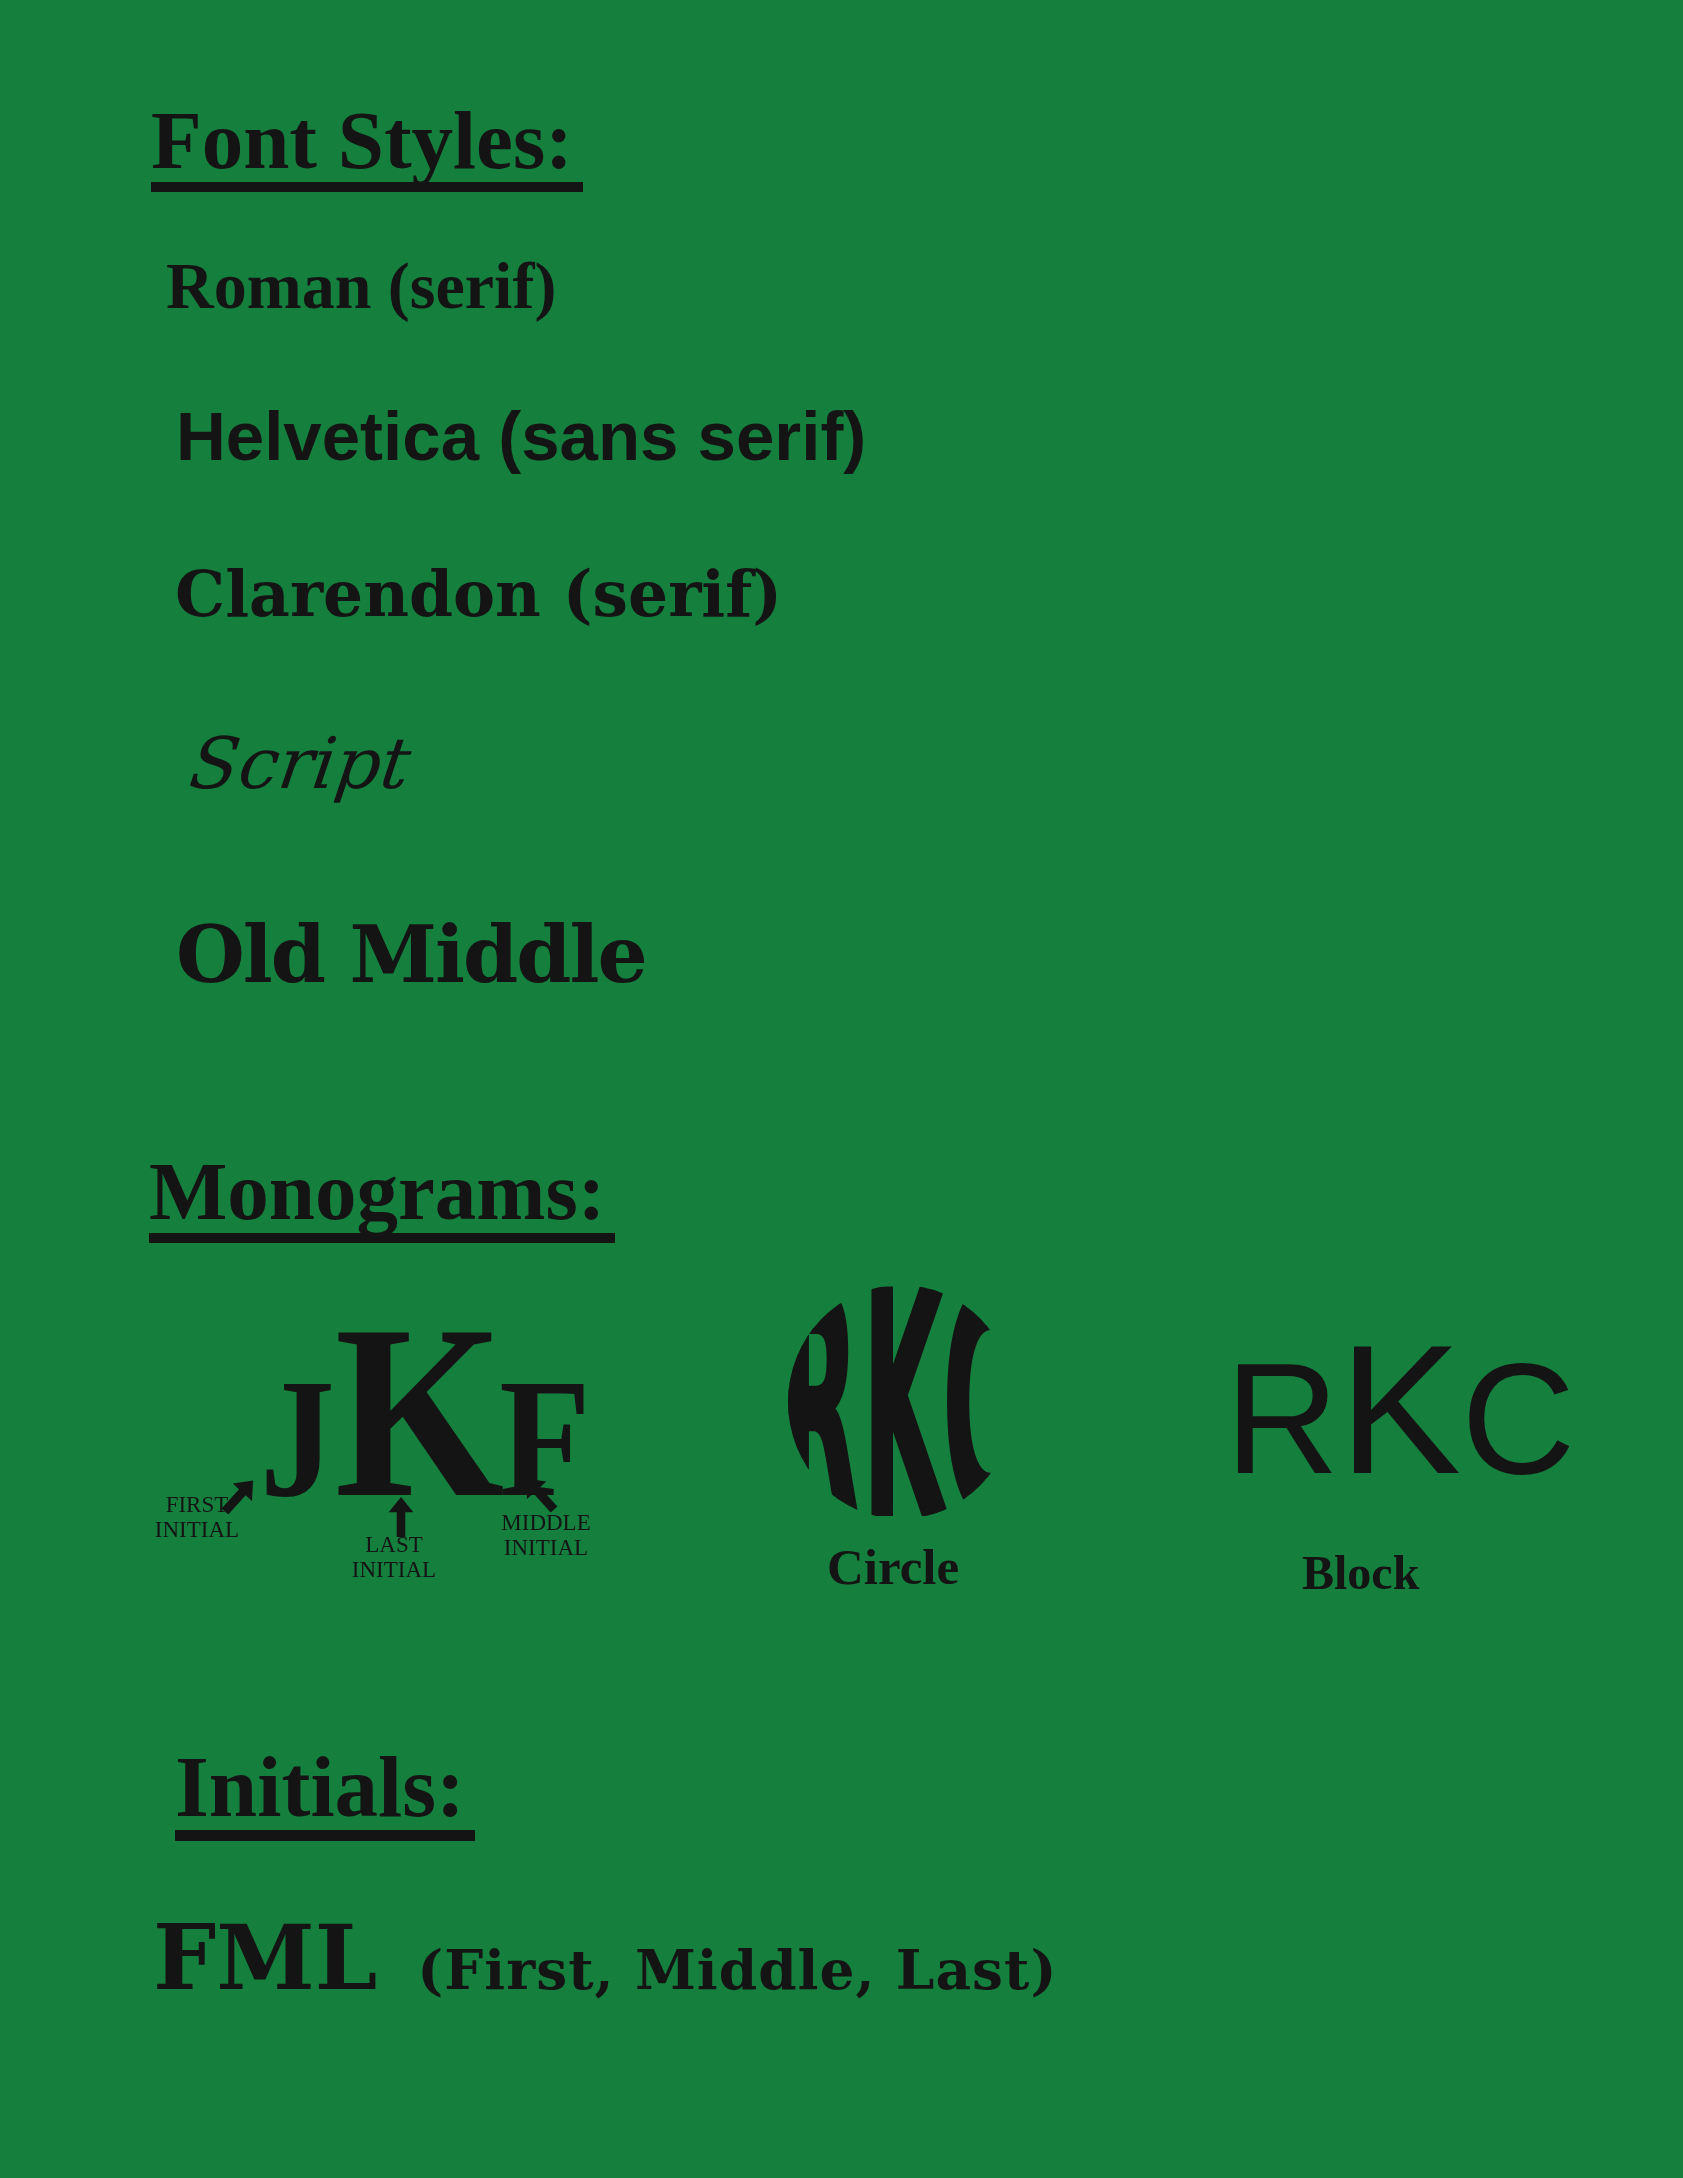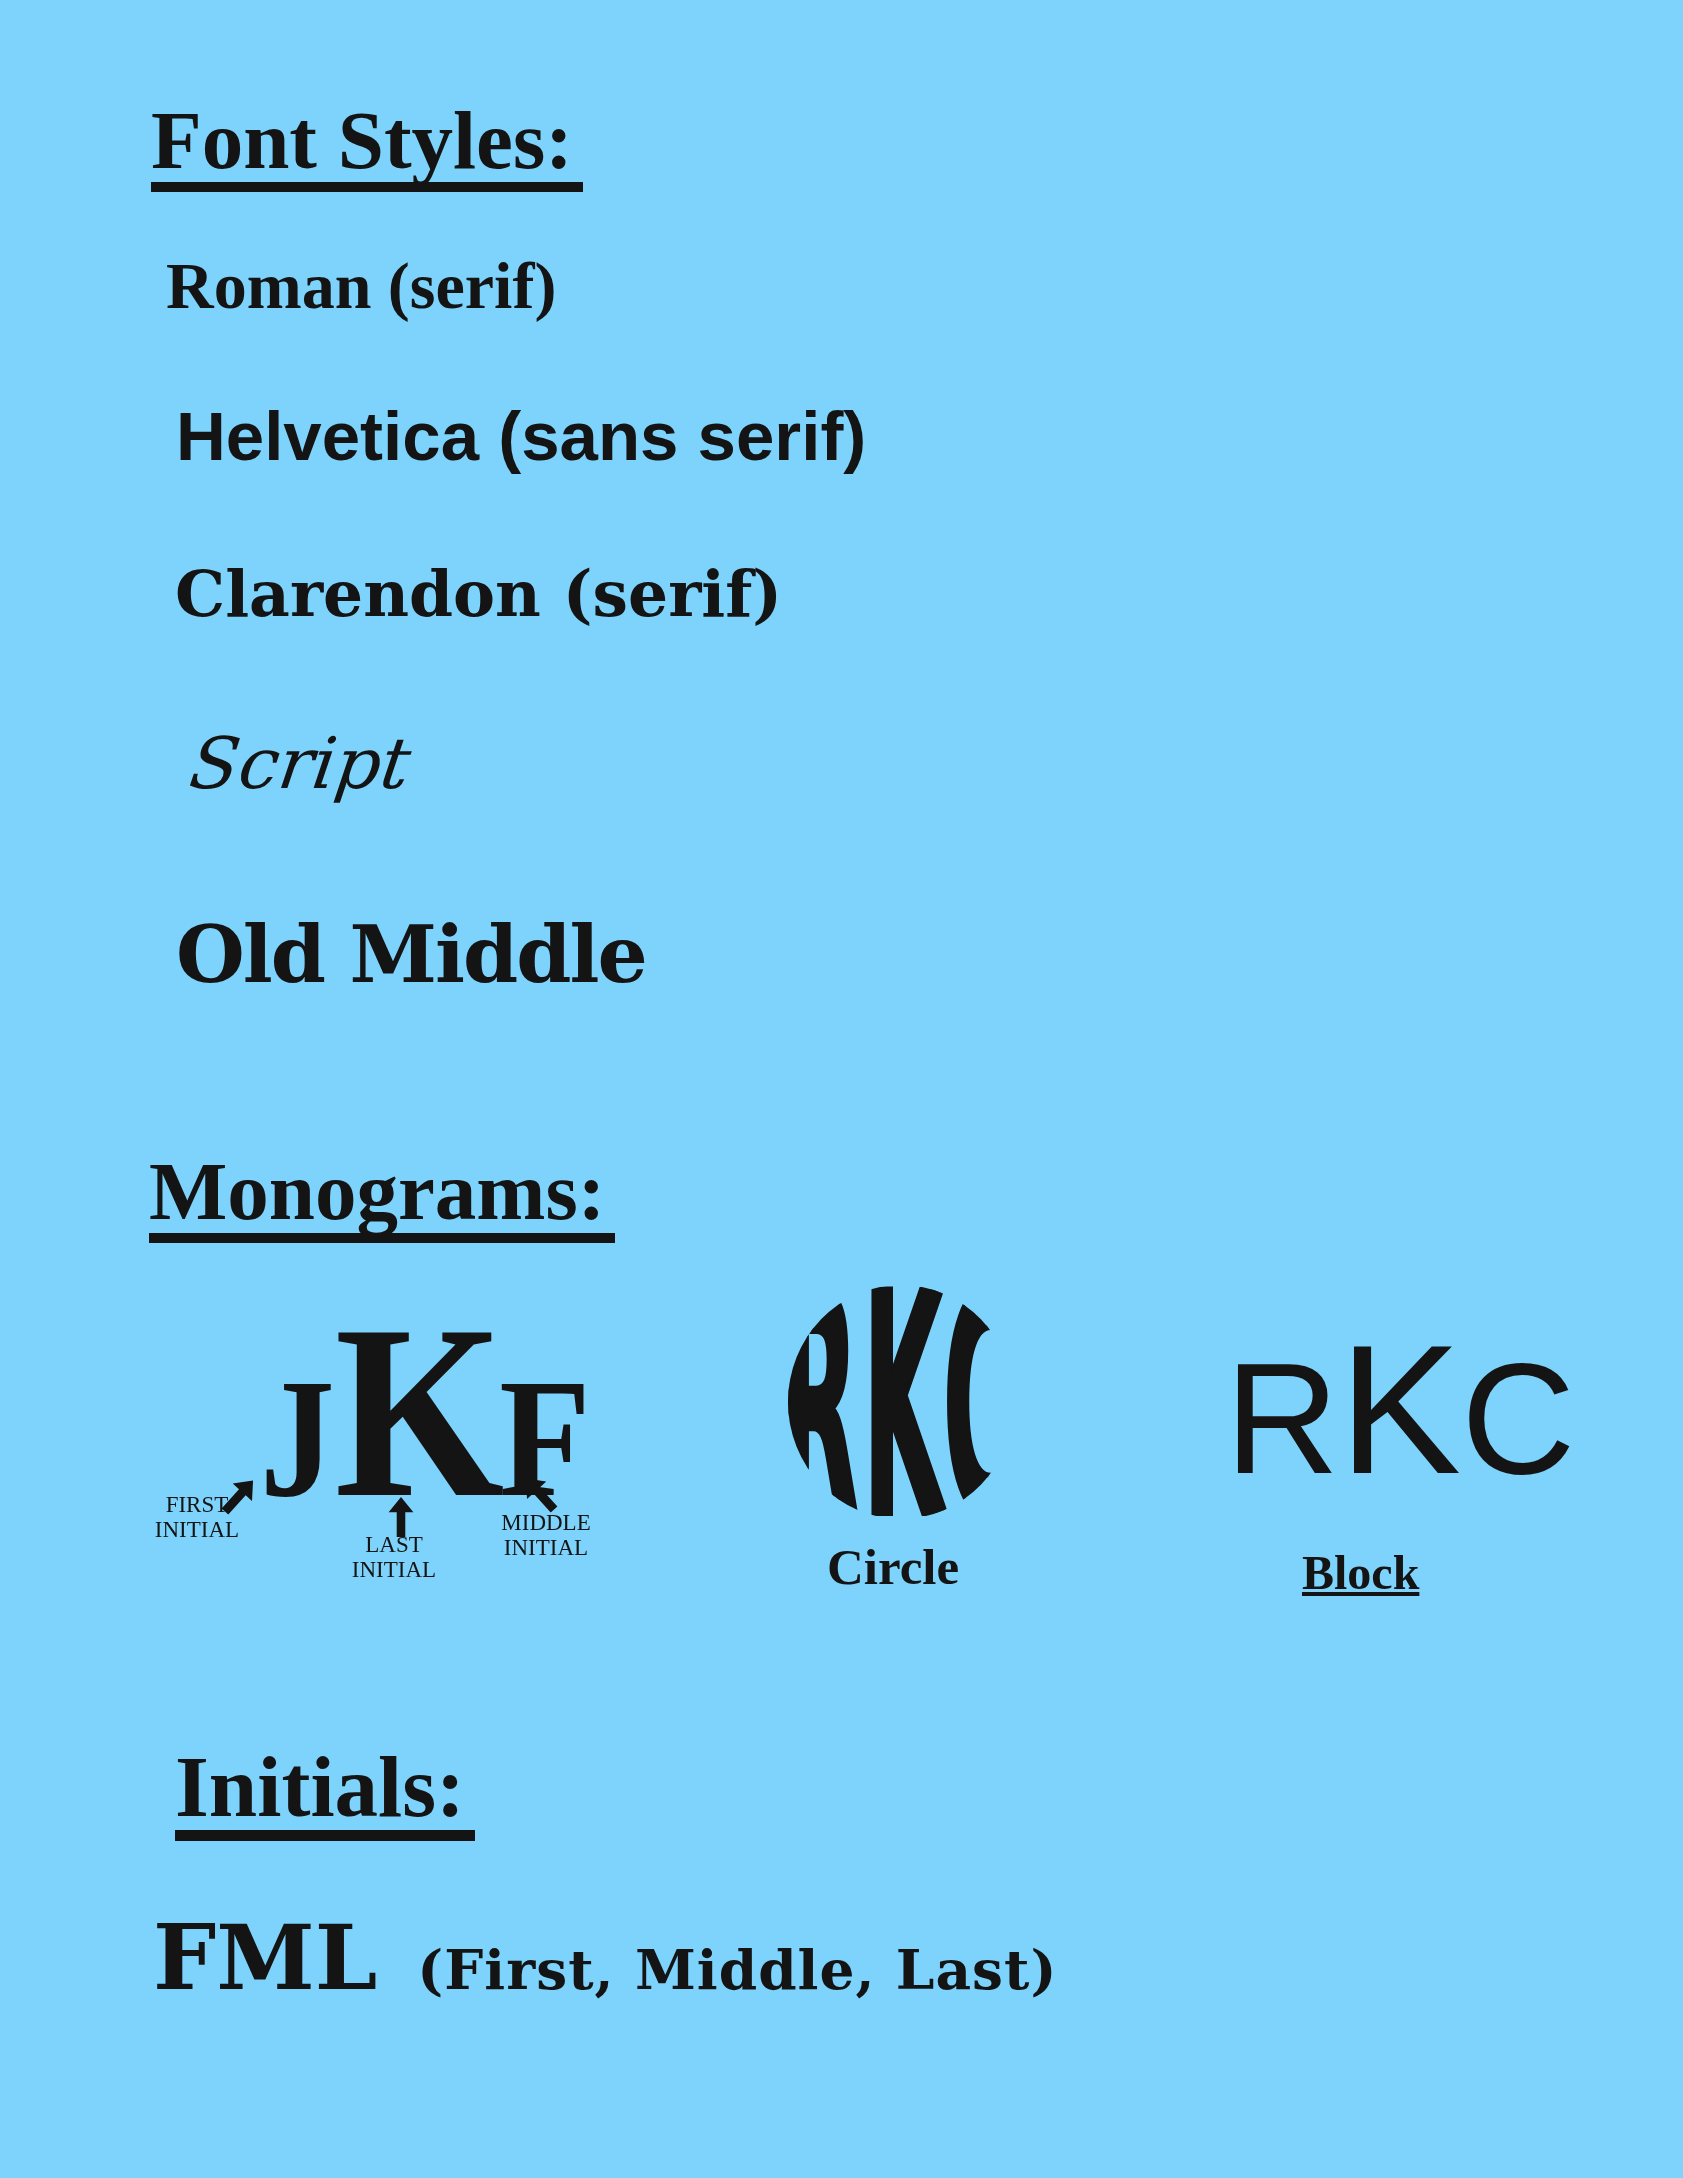--- a/index.html
+++ b/index.html
@@ -1,19 +1,19 @@
 <!DOCTYPE html>
 <html><head>
 <meta charset="utf-8">
 <style>
   html,body{margin:0;padding:0;background:#ffffff;}
   .page{
     position:relative;
     width:1683px;height:2178px;
-    background:#7dd3fc;
+    background:#15803d;
     color:#141414;
     overflow:hidden;
     font-family:"Liberation Serif", serif;
   }
   .abs{position:absolute;line-height:1;white-space:nowrap;}
 
   
   .section-heading{
     font-family:"Liberation Serif", serif;
     font-weight:bold;
@@ -132,21 +132,21 @@
       </g>
     </svg>
   </div>
   <div class="abs mono-caption" style="left:827px;top:1542px;">Circle</div>
 
   <div class="abs block-row" style="left:1225px;top:1318px;">
     <span class="blk-side">R</span>
     <span class="blk-center">K</span>
     <span class="blk-side">C</span>
   </div>
-  <div class="abs mono-caption block" style="left:1302px;top:1549px;text-decoration:underline;">Block</div>
+  <div class="abs mono-caption block" style="left:1302px;top:1549px;">Block</div>
 
   <div class="abs" style="left:151px;top:1743px;">
     <span class="section-heading heading-initials">Initials:</span>
   </div>
 
   <div class="abs fml-row" style="left:153px;top:1913px;justify-content:center;">
     <span class="fml-example">FML</span>
     <span class="fml-note">(First, Middle, Last)</span>
   </div>
 

